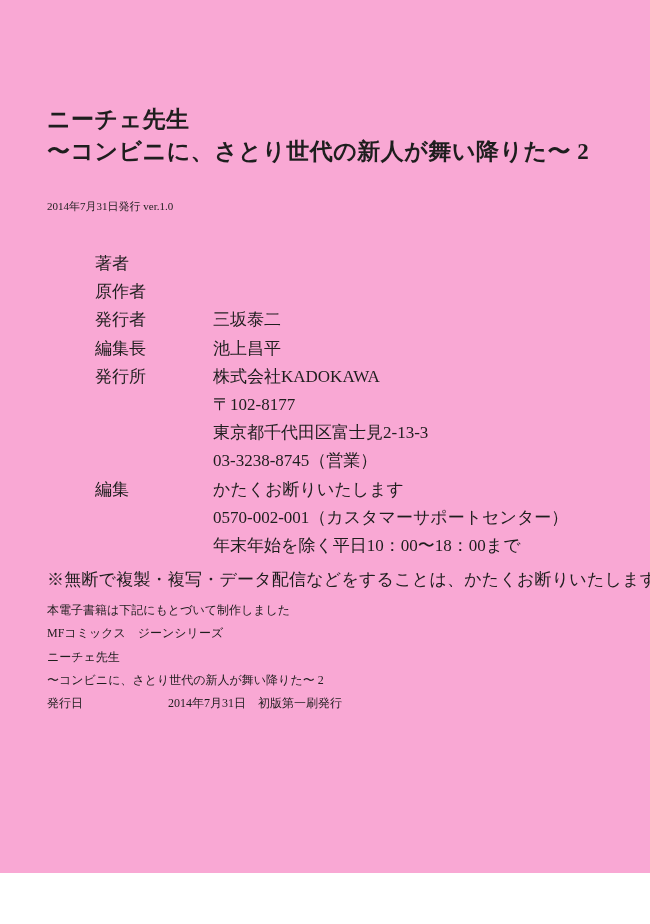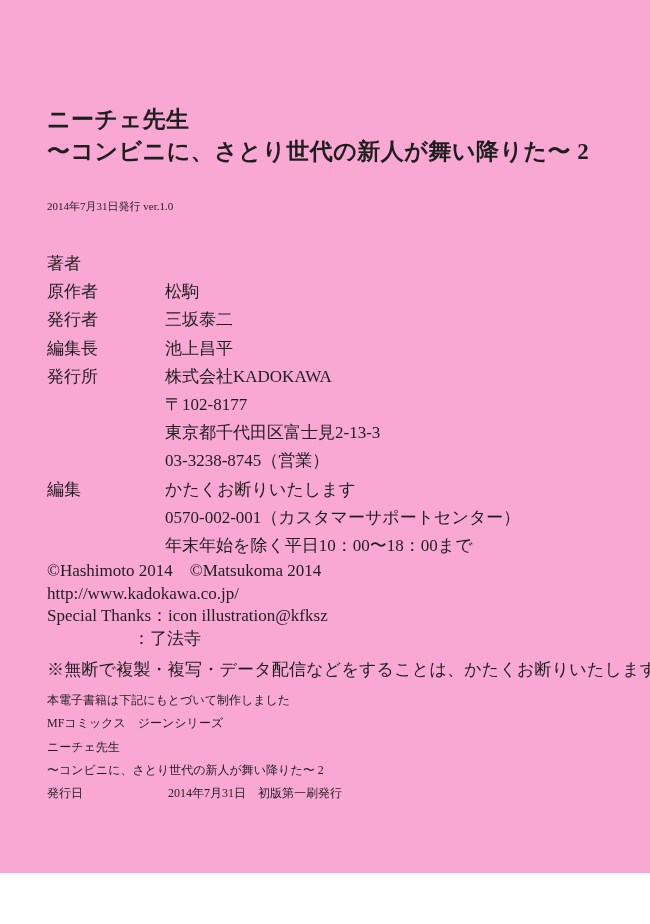--- a/index.html
+++ b/index.html
@@ -33,20 +33,21 @@
   }
   .credit-row {
     display: flex;
     font-size: 17px;
     line-height: 28.2px;
     white-space: nowrap;
   }
   .credit-label {
     flex: 0 0 118px;
     width: 118px;
+    margin-left: 48px;
   }
   .credit-value { flex: 1 1 auto; }
   .copyright {
     margin-top: 0;
     font-size: 17px;
     line-height: 22.5px;
   }
   .copyright div { white-space: nowrap; }
   .indent-colon { padding-left: 86px; }
   .notice {
@@ -77,21 +78,20 @@
     </div>
 
     <div class="edition">2014年7月31日発行 ver.1.0</div>
 
     <div class="credits">
       <div class="credit-row">
         <div class="credit-label">著者</div>
       </div>
       <div class="credit-row">
         <div class="credit-label">原作者</div>
-        <div class="credit-value">松駒</div>
       </div>
       <div class="credit-row">
         <div class="credit-label">発行者</div>
         <div class="credit-value">三坂泰二</div>
       </div>
       <div class="credit-row">
         <div class="credit-label">編集長</div>
         <div class="credit-value">池上昌平</div>
       </div>
       <div class="credit-row">
@@ -117,26 +117,20 @@
       <div class="credit-row">
         <div class="credit-label"></div>
         <div class="credit-value">0570-002-001（カスタマーサポートセンター）</div>
       </div>
       <div class="credit-row">
         <div class="credit-label"></div>
         <div class="credit-value">年末年始を除く平日10：00〜18：00まで</div>
       </div>
     </div>
 
-    <div class="copyright">
-      <div>©Hashimoto 2014　©Matsukoma 2014</div>
-      <div>http://www.kadokawa.co.jp/</div>
-      <div>Special Thanks：icon illustration@kfksz</div>
-      <div class="indent-colon">：了法寺</div>
-    </div>
 
     <div class="notice">※無断で複製・複写・データ配信などをすることは、かたくお断りいたします。</div>
 
     <div class="production">
       <div>本電子書籍は下記にもとづいて制作しました</div>
       <div>MFコミックス　ジーンシリーズ</div>
       <div>ニーチェ先生</div>
       <div>〜コンビニに、さとり世代の新人が舞い降りた〜 2</div>
       <div class="issue-row">
         <div class="issue-label">発行日</div>

